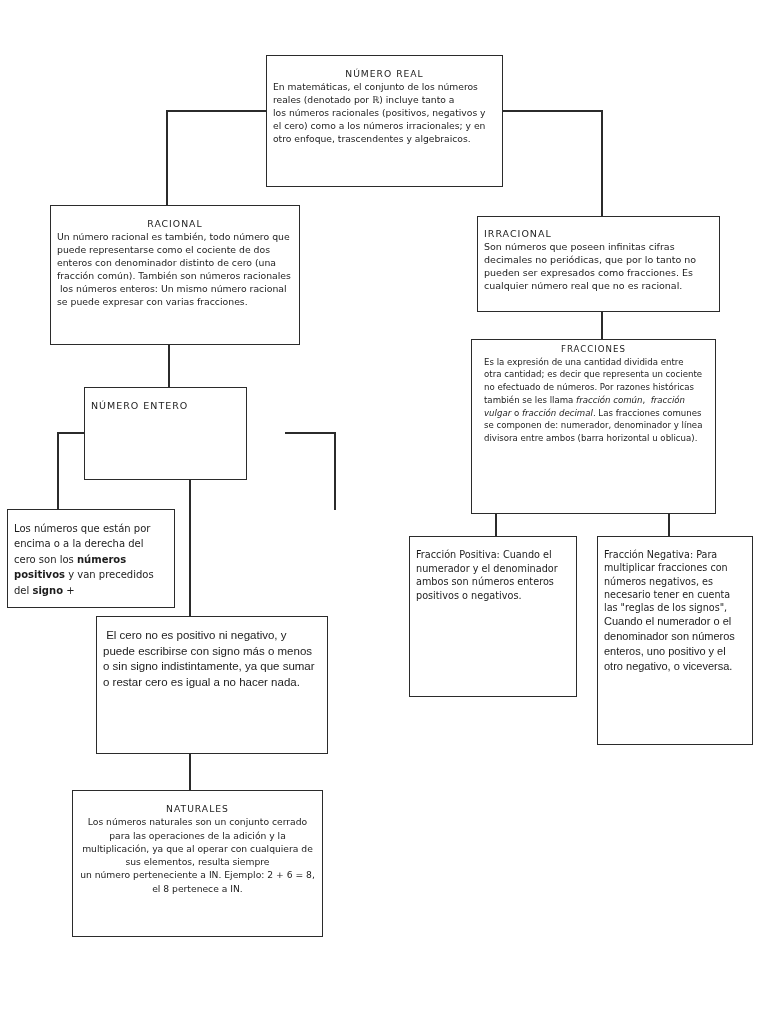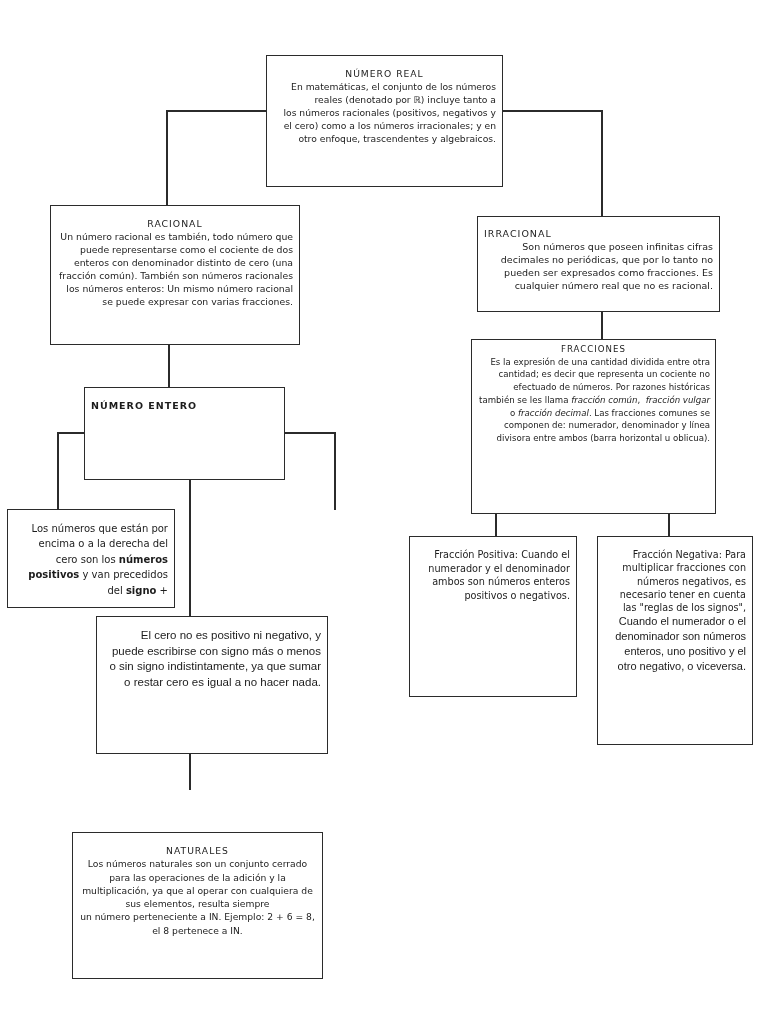--- a/index.html
+++ b/index.html
@@ -31,39 +31,38 @@
   .title {
     text-align: center;
     letter-spacing: 1px;
     white-space: pre-wrap;
   }
   .title.left {
     text-align: left;
   }
   .body {
     white-space: pre-wrap;
-    text-align: right;
   }
   .b { font-weight: bold; }
   .i { font-style: italic; }
   .alt {
     font-family: "Liberation Sans", sans-serif;
     font-size: 11px;
     line-height: 15px;
   }
 
   #numero-real  { left:266px; top:55px;  width:237px; height:132px; font-size:9.2px; line-height:13px; }
   #racional     { left:50px;  top:205px; width:250px; height:140px; font-size:9.3px; line-height:13px; }
   #irracional   { left:477px; top:216px; width:243px; height:96px;  font-size:9.5px; line-height:12.9px; }
-  #fracciones   { left:471px; top:339px; width:245px; height:175px; font-size:8.6px; line-height:12.7px; padding:3px 5px; }
-  #numero-entero{ left:84px;  top:387px; width:201px; height:93px;  font-size:9.5px; line-height:13px;font-weight:bold; }
+  #fracciones   { left:471px; top:339px; width:245px; height:175px; font-size:8.6px; line-height:12.7px; padding:3px 12px; }
+  #numero-entero{ left:84px;  top:387px; width:163px; height:93px;  font-size:9.5px; line-height:13px; }
   #positivos    { left:7px;   top:509px; width:168px; height:99px;  font-size:10px; line-height:15.4px; }
   #negativos    { left:230px; top:509px; width:167px; height:99px;  font-size:10.3px; line-height:15.4px; }
   #cero         { left:96px;  top:616px; width:232px; height:138px; font-family:"Liberation Sans",sans-serif; font-size:11.5px; line-height:15.5px; }
-  #naturales    { left:72px;  top:832px; width:251px; height:147px; font-size:9.2px; line-height:13.3px; }
+  #naturales    { left:72px;  top:790px; width:251px; height:147px; font-size:9.2px; line-height:13.3px; }
   #naturales .body { text-align: center; }
   #fraccion-positiva { left:409px; top:536px; width:168px; height:161px; font-size:9.7px; line-height:13.5px; }
   #fraccion-negativa { left:597px; top:536px; width:156px; height:209px; font-size:9.6px; line-height:13.3px; }
 </style>
 </head>
 <body>
 
 <div class="canvas">
 
   <div class="line" style="left:166px; top:110px; width:100px; height:1.5px;"></div>

